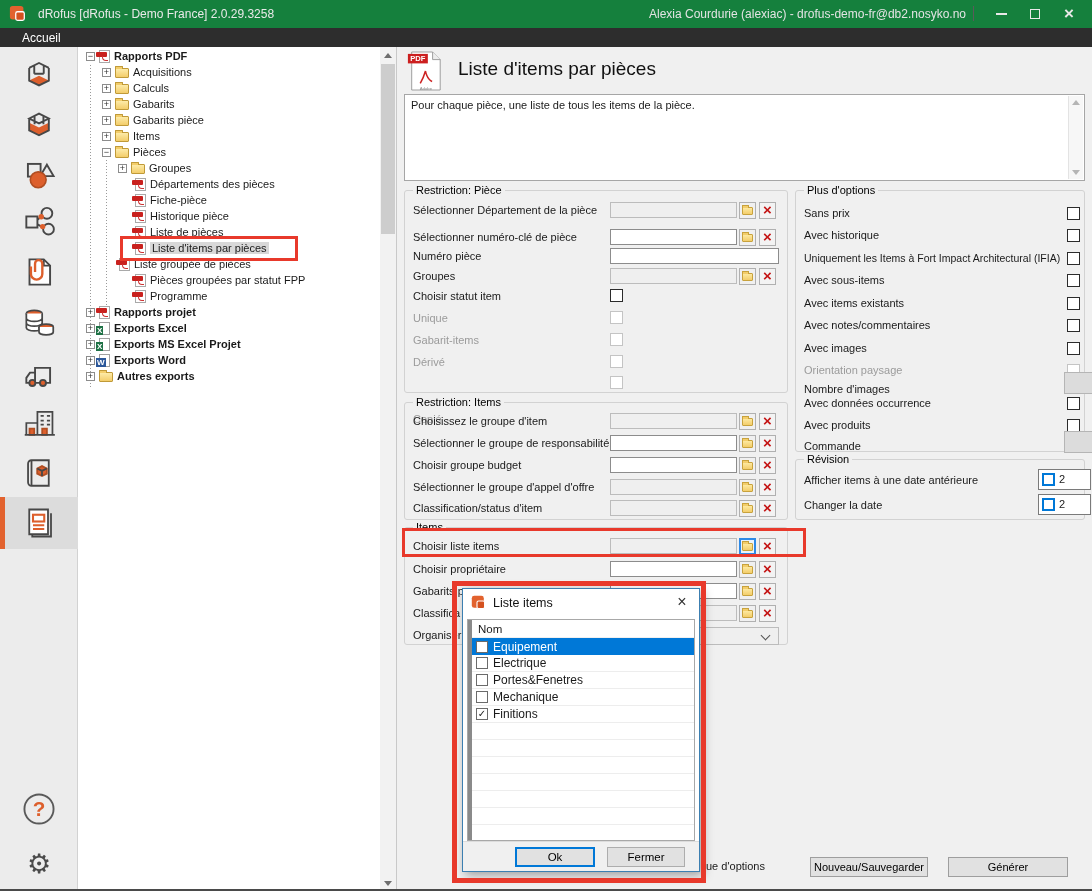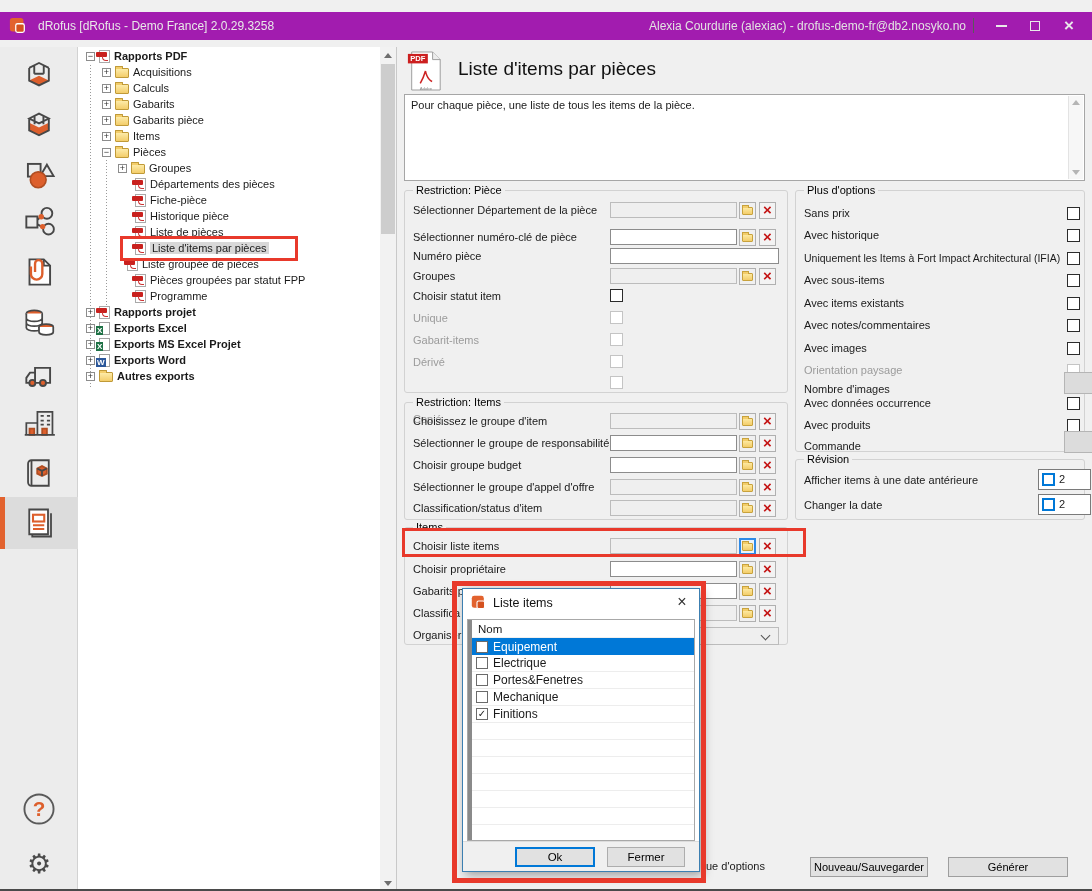--- a/index.html
+++ b/index.html
@@ -1,21 +1,21 @@
 <!DOCTYPE html>
 <html><head>
 <meta charset="utf-8">
 <style>
   * { margin:0; padding:0; box-sizing:border-box; }
   html,body { width:1092px; height:891px; }
   body { font-family:"Liberation Sans", sans-serif; font-size:11px; color:#1a1a1a; }
   #app { position:relative; width:1092px; height:891px; background:#f0f0f0; overflow:hidden; border-bottom:2px solid #4a4a4a; }
 
   
-  .titlebar { position:absolute; left:0; top:12px; width:1092px; height:28px; background:#a21caf;text-decoration:underline; }
+  .titlebar { position:absolute; left:0; top:0; width:1092px; height:28px; background:#15803d;text-decoration:underline; }
   .menubar  { position:absolute; left:0; top:28px; width:1092px; height:19px; background:#2d2d2d; }
   .app-title { position:absolute; left:38px; top:7px; font-size:12px; color:#e9e9e9; }
   .user-info { position:absolute; right:126px; top:7px; font-size:12px; color:#e3e3e3; }
   .tb-sep { position:absolute; right:118px; top:6px; width:1px; height:15px; background:#5a5a5a; }
   .wbtn { position:absolute; top:4px; width:26px; height:20px; display:flex; align-items:center; justify-content:center; color:#e9e9e9; cursor:pointer; }
   .wmin i { display:block; width:11px; height:2px; background:#e9e9e9; }
   .wmax i { display:block; width:10px; height:10px; border:1.6px solid #e9e9e9; }
   .wclose { font-size:17px; font-weight:bold; }
   .logo { position:absolute; left:9px; top:5px; }
   .menu-item { position:absolute; left:18px; top:2px; font-size:12px; color:#ffffff; padding:1px 4px; cursor:pointer; }
@@ -123,20 +123,23 @@
     <span class="user-info">Alexia Courdurie (alexiac) - drofus-demo-fr@db2.nosyko.no</span>
     <span class="tb-sep"></span>
     <span class="wbtn wmin" style="right:78px;">
         <i></i>
       </span>
     <span class="wbtn wmax" style="right:44px;">
         <i></i>
       </span>
     <span class="wbtn wclose" style="right:10px;">×</span>
   </div>
+  <div class="menubar">
+    <span class="menu-item">Accueil</span>
+  </div>
 
   <div class="sidebar">
     <div class="sic-active-bg"></div>
     <div class="sic-active-bar"></div>
 
     <div class="sic" style="top:8px;">
       <svg width="38" height="38" viewBox="0 0 24 24">
           <path fill="#dd5f2c" d="M12 12.5l6.2 3-6.2 3.1-6.2-3.1z"></path>
           <path fill="none" stroke="#474747" stroke-width="1.2" d="M5.8 7.5v8l6.2 3.1 6.2-3.1v-8"></path>
           <path fill="none" stroke="#474747" stroke-width="1.2" d="M5.8 7.5L12 4.4l6.2 3.1M9 6v5.2M15 6v5.2M9 11.2h6"></path>
@@ -291,21 +294,21 @@
     <div class="trow" style="top:177px; padding-left:40px;">
         <span class="sp"></span>
         <span class="ti pdf"></span>
         <span class="tlab">Liste de pièces</span>
       </div>
     <div class="trow" style="top:193px; padding-left:40px;">
         <span class="sp"></span>
         <span class="ti pdf"></span>
         <span class="tlab sel">Liste d'items par pièces</span>
       </div>
-    <div class="trow" style="top:209px; padding-left:32px;">
+    <div class="trow" style="top:209px; padding-left:24px;">
         <span class="sp"></span>
         <span class="ti pdf"></span>
         <span class="tlab">Liste groupée de pièces</span>
       </div>
     <div class="trow" style="top:225px; padding-left:40px;">
         <span class="sp"></span>
         <span class="ti pdf"></span>
         <span class="tlab">Pièces groupées par statut FPP</span>
       </div>
     <div class="trow" style="top:241px; padding-left:40px;">

